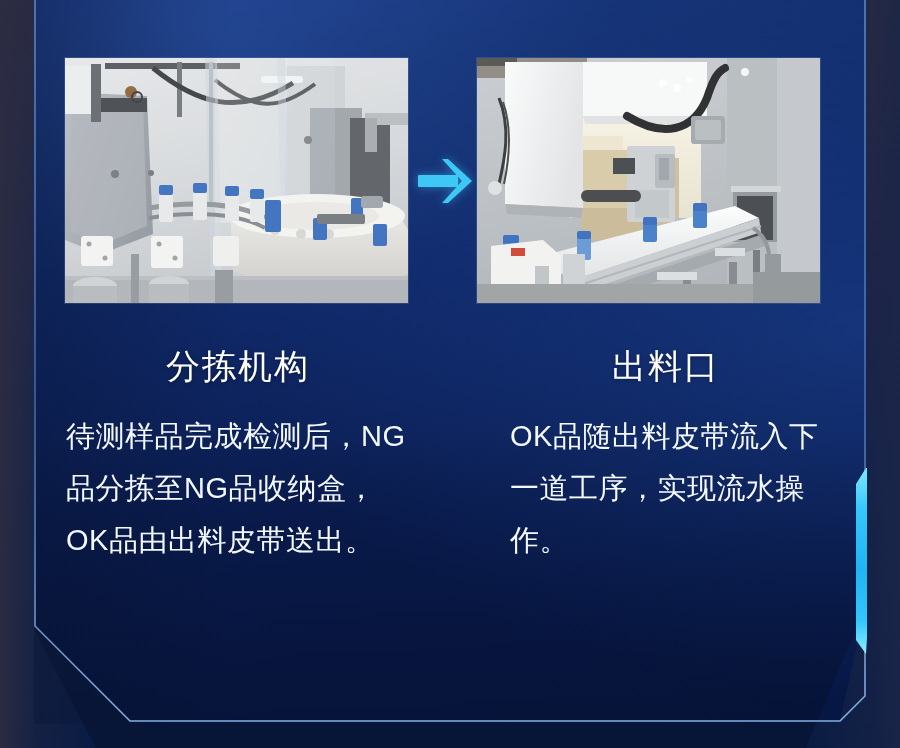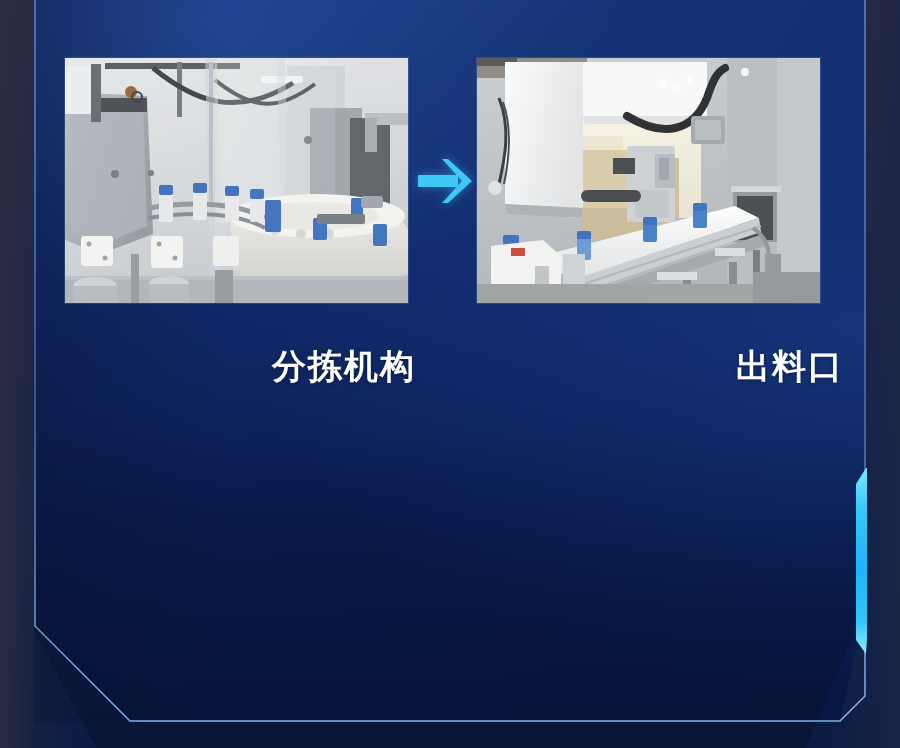--- a/index.html
+++ b/index.html
@@ -93,23 +93,23 @@
   }
   #arrow svg{ display:block; width:100%; height:100%;
     filter:drop-shadow(0 0 5px rgba(60,200,255,.5)); }
 
   
   .col{ position:absolute; top:344px; width:356px; }
   #col-left { left:60px; }
   #col-right{ left:488px; }
 
   .col-title{
-    text-align:right;
+    text-align:center;
     font-size:34px;
-    font-weight:bold;
+    font-weight:normal;
     color:#ffffff;
     letter-spacing:2px;
     line-height:44px;
     text-shadow:0 1px 4px rgba(0,0,0,.35);
   }
   .col-body{
     margin-top:22px;
     font-size:29px;
     line-height:52px;
     color:#f4f8ff;
@@ -354,17 +354,19 @@
   <svg viewBox="0 0 56 50" xmlns="http://www.w3.org/2000/svg">
     <g fill="#3ec8f5">
       <rect x="0" y="19" width="40" height="12" rx="1"></rect>
       <path d="M24 3 L30 3 L54 25 L30 47 L24 47 L44 25 Z"></path>
     </g>
   </svg>
 </div>
 
 <div class="col" id="col-left">
   <div class="col-title">分拣机构</div>
+  <div class="col-body">待测样品完成检测后，NG品分拣至NG品收纳盒，OK品由出料皮带送出。</div>
 </div>
 
 <div class="col" id="col-right">
   <div class="col-title">出料口</div>
+  <div class="col-body">OK品随出料皮带流入下一道工序，实现流水操作。</div>
 </div>
 
 </body></html>

